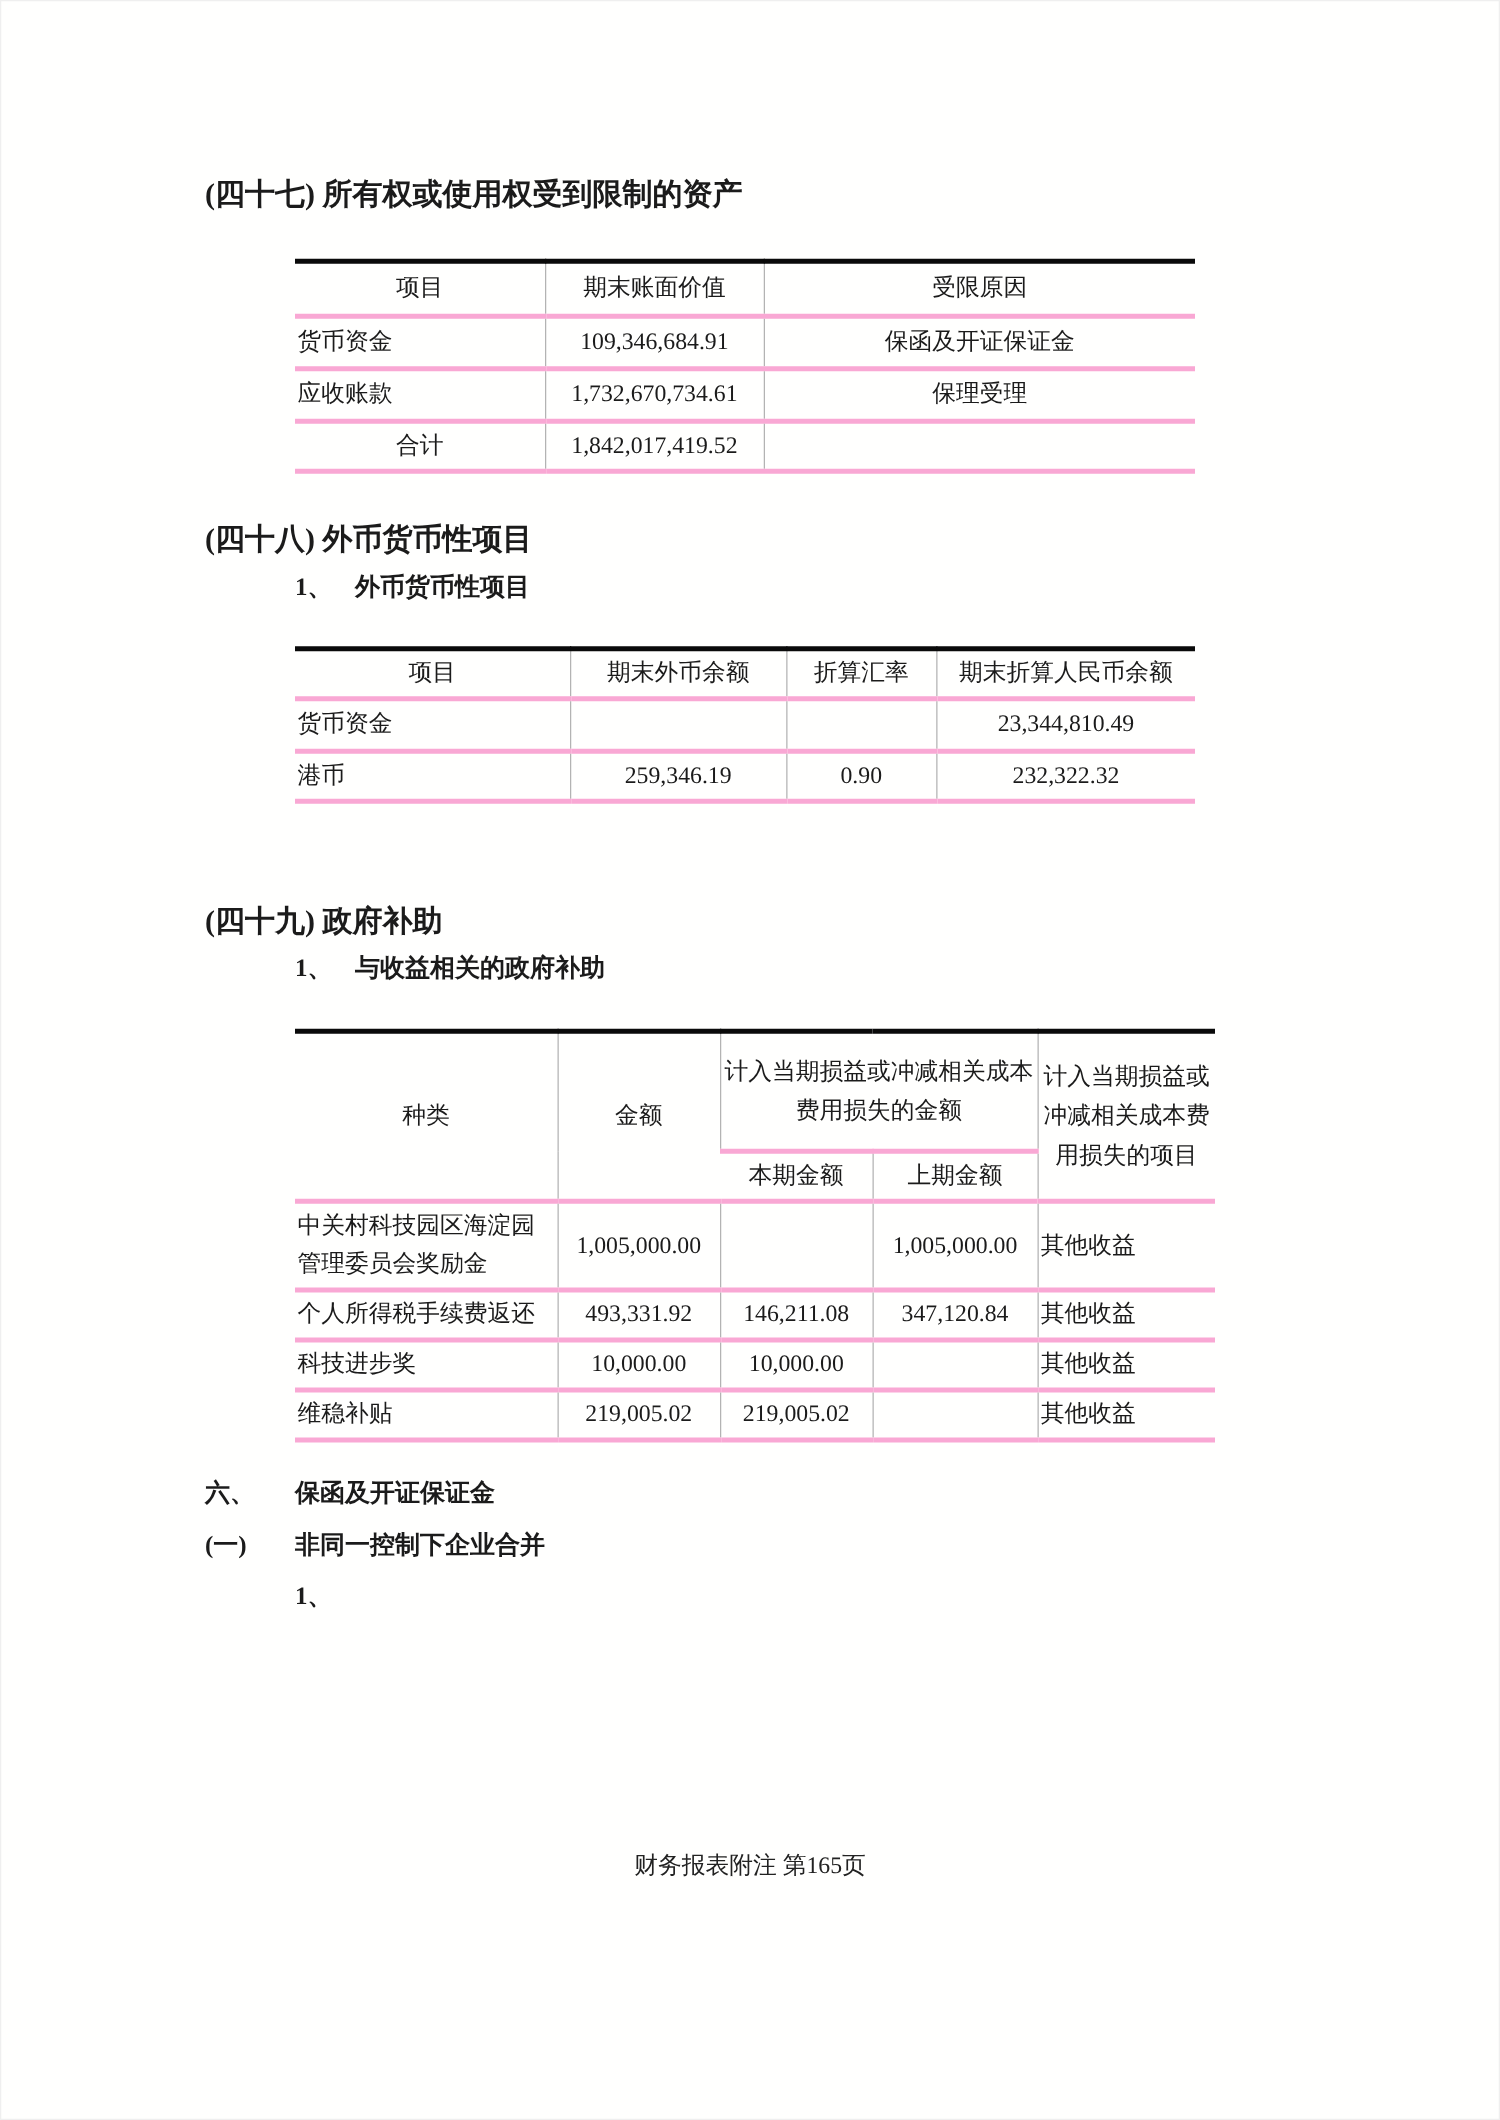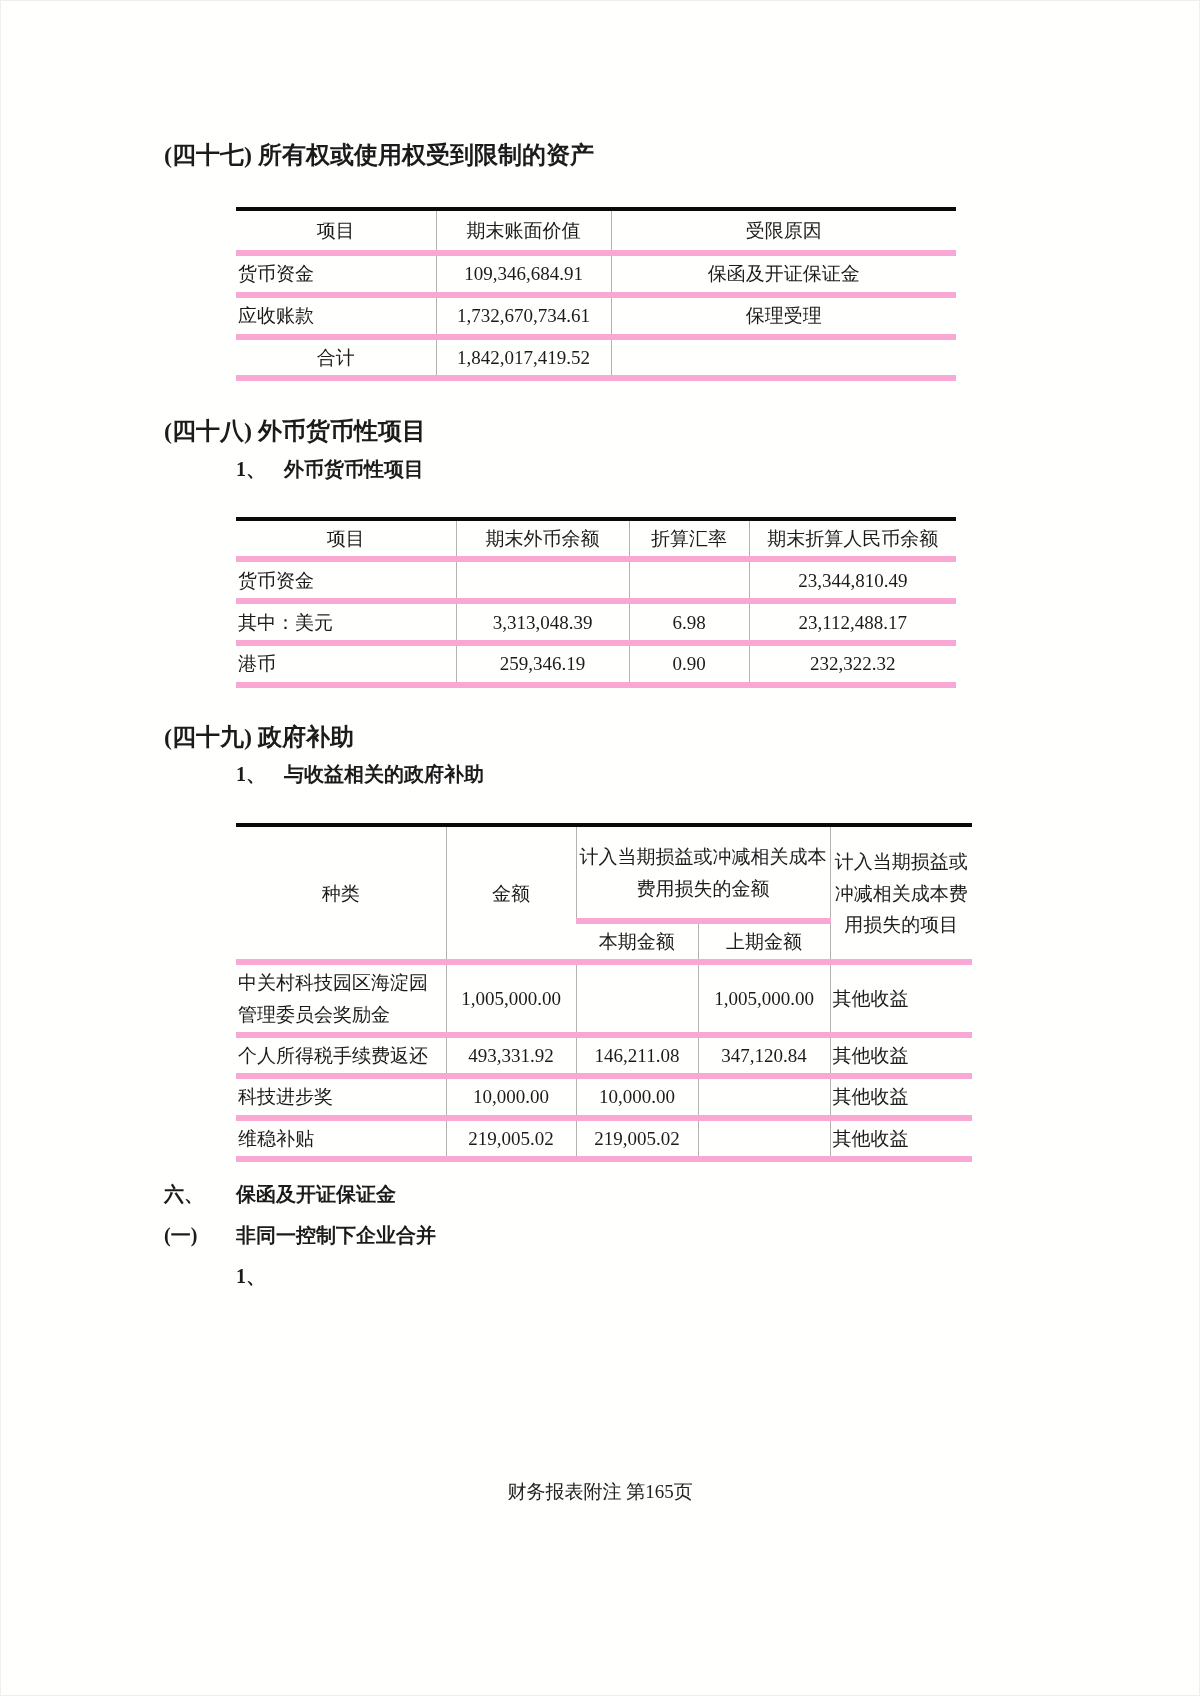--- a/index.html
+++ b/index.html
@@ -26,21 +26,21 @@
     table-layout: fixed;
     font-size: 19px;
     border-top: 4px solid #0a0a0a;
     border-bottom: 4px solid #0a0a0a;
   }
   table.fin th, table.fin td {
     font-weight: normal;
     vertical-align: middle;
     line-height: 1.65;
     border-left: 1px solid #b3b3b3;
-    border-bottom: 6px solid #f9a8d4;
+    border-bottom: 4px solid #f9a8d4;
     padding: 2px;
     overflow: hidden;
   }
   table.fin th:first-child, table.fin td:first-child { border-left: none; }
   table.fin th { text-align: center; }
 
   .cell-left   { text-align: left;  padding-left: 9px;  }
   .cell-right  { text-align: center; padding-right: 10px; }
   .cell-center { text-align: center; }
   .indent-sub  { padding-left: 56px; margin-top: 40px; }
@@ -113,26 +113,20 @@
         <th>折算汇率</th>
         <th>期末折算人民币余额</th>
       </tr>
     </thead>
     <tbody>
       <tr style="height:42px">
         <td class="cell-left">货币资金</td>
         <td class="cell-right"></td>
         <td class="cell-right"></td>
         <td class="cell-right">23,344,810.49</td>
-      </tr>
-      <tr style="height:42px">
-        <td class="cell-left">其中：美元</td>
-        <td class="cell-right">3,313,048.39</td>
-        <td class="cell-right">6.98</td>
-        <td class="cell-right">23,112,488.17</td>
       </tr>
       <tr style="height:40px">
         <td class="cell-left indent-sub">港币</td>
         <td class="cell-right">259,346.19</td>
         <td class="cell-right">0.90</td>
         <td class="cell-right">232,322.32</td>
       </tr>
     </tbody>
   </table>
 

